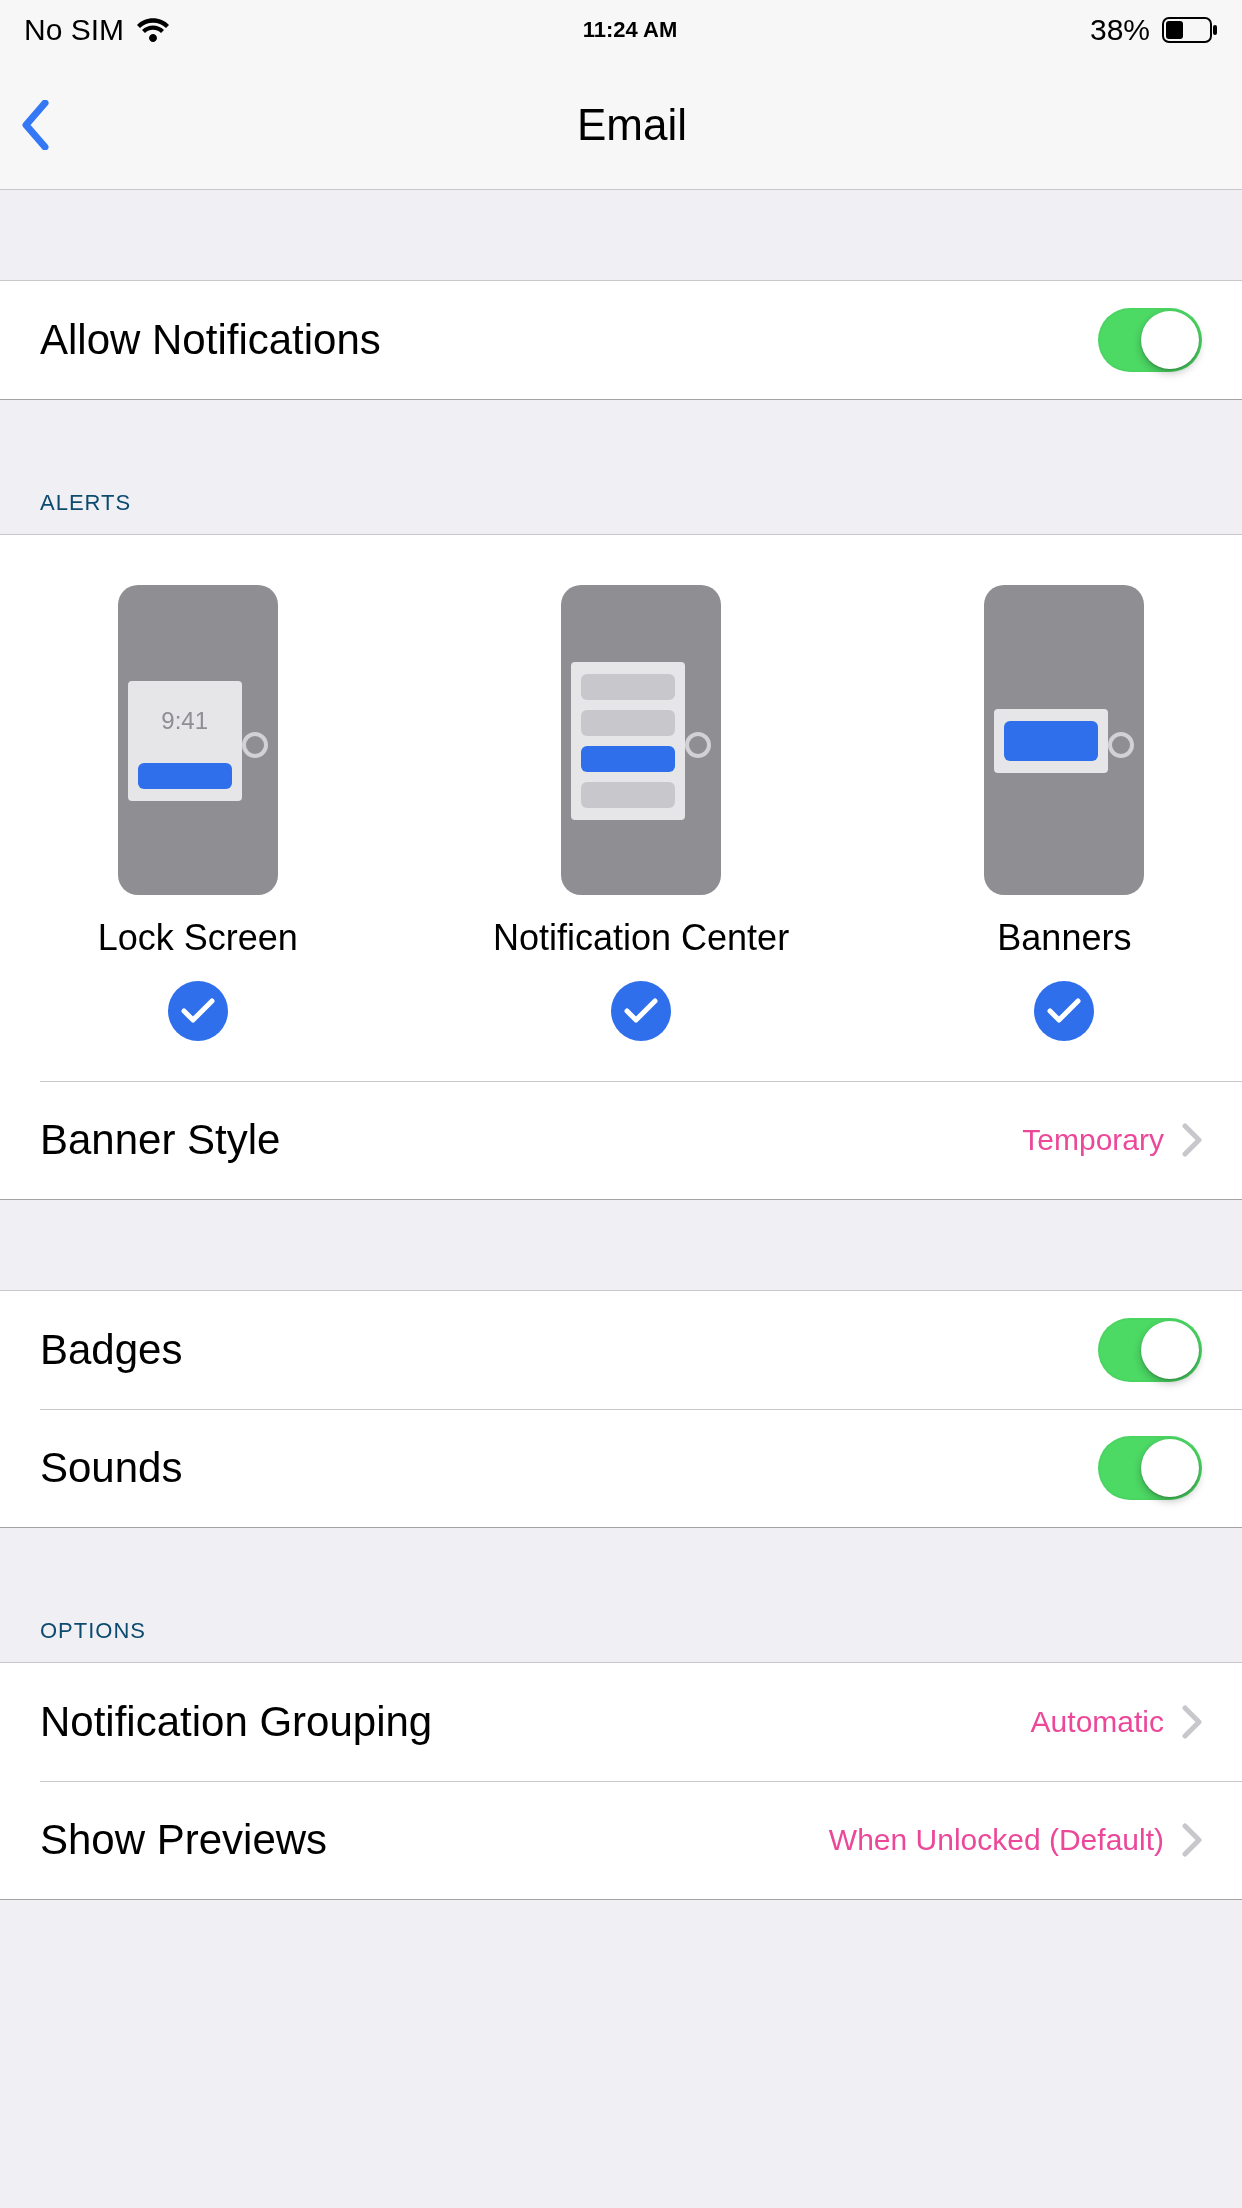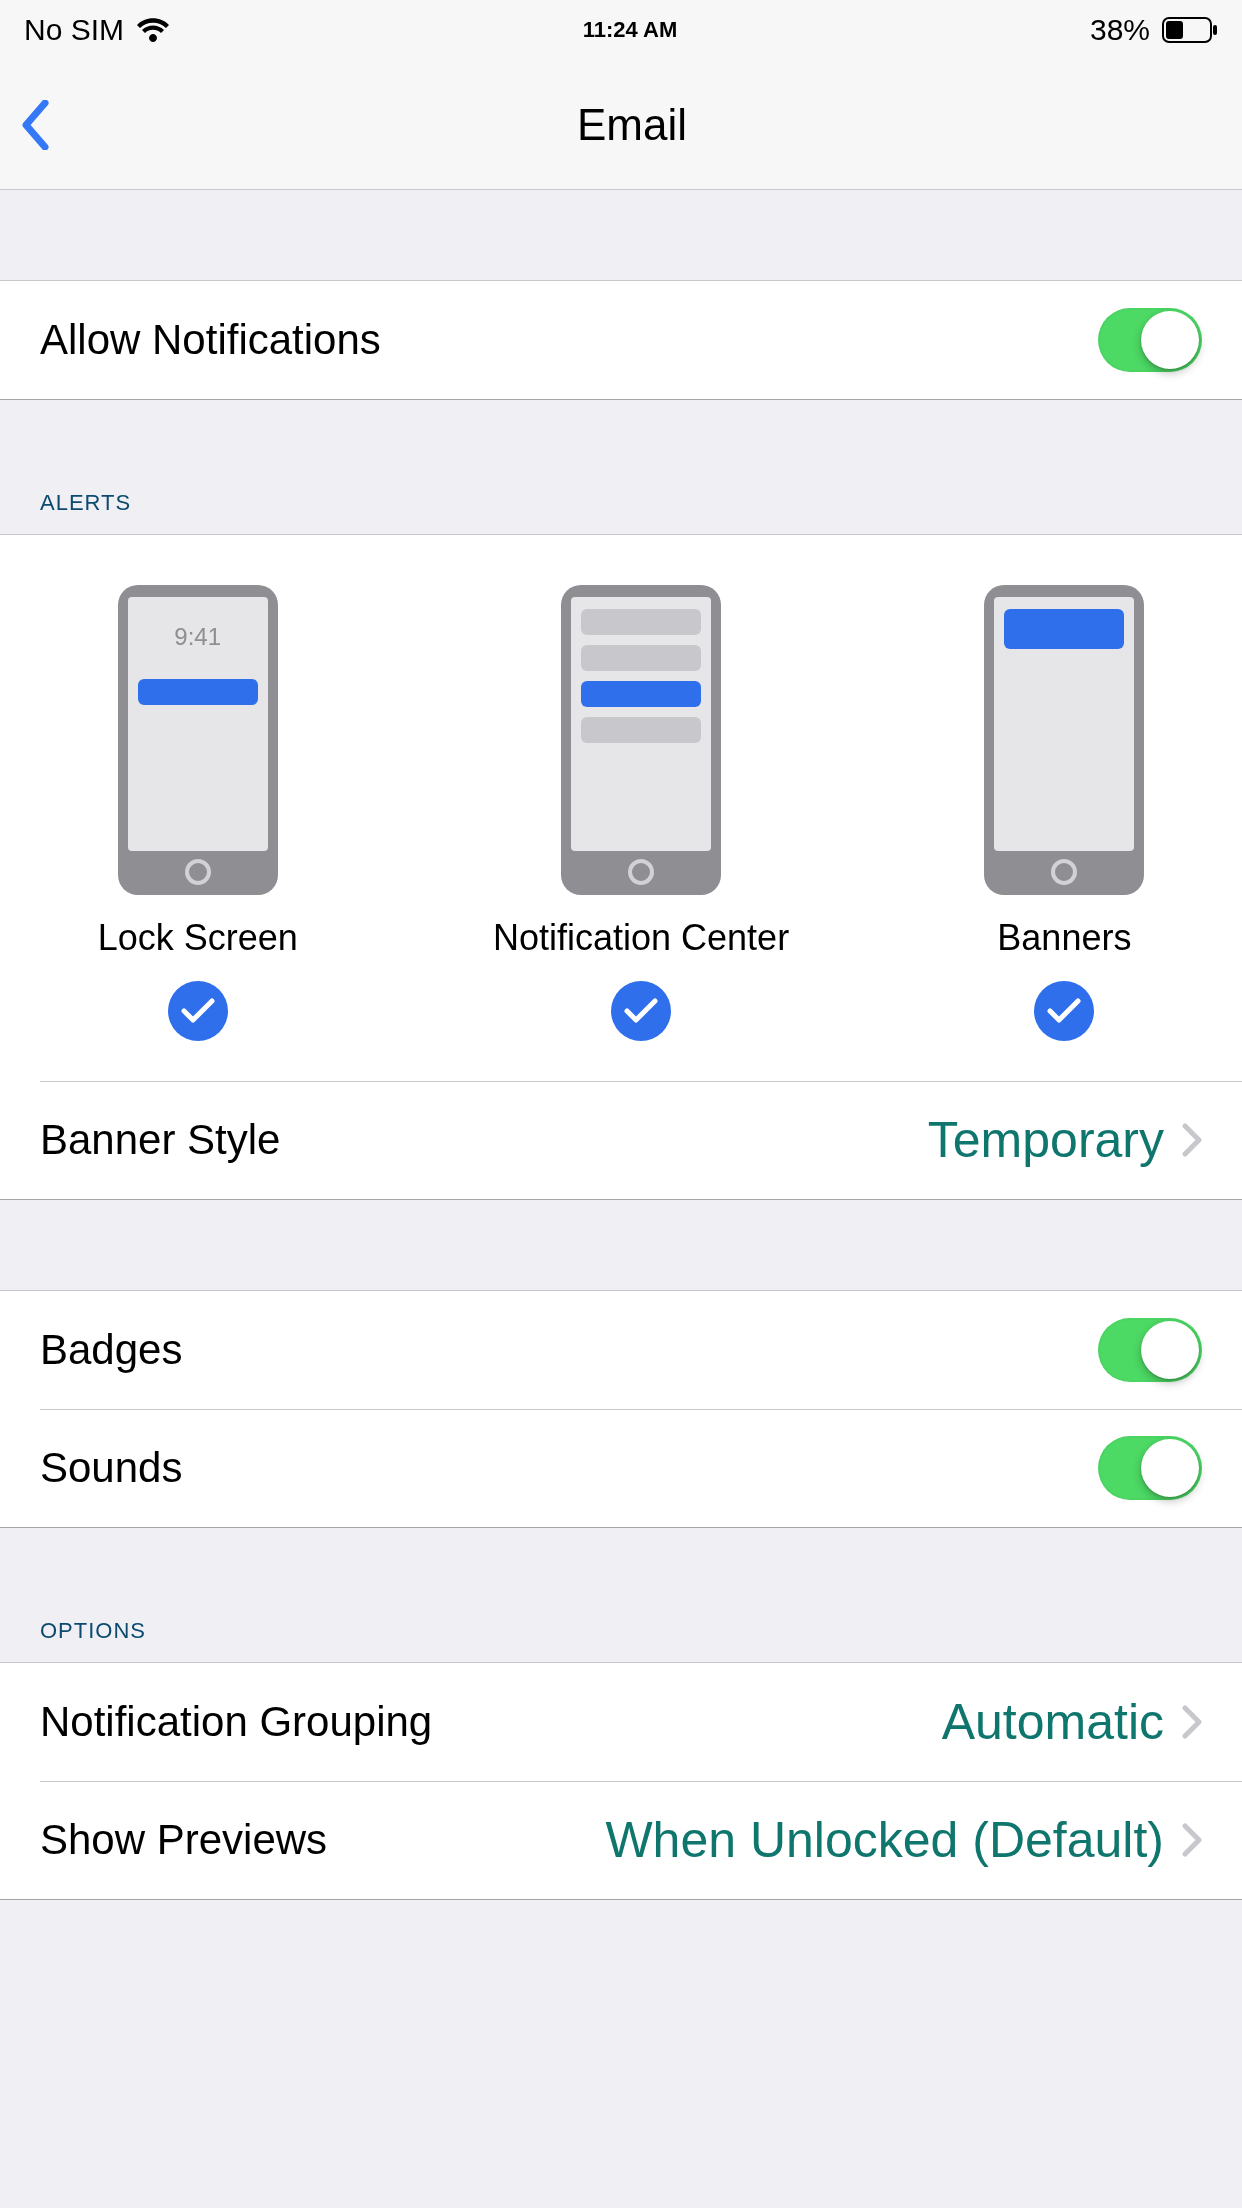--- a/index.html
+++ b/index.html
@@ -65,21 +65,21 @@
     font-size:42px;
     position:relative;
   }
   .row + .row::before,
   .alerts-panel + .row::before {
     content:"";
     position:absolute; left:40px; right:0; top:0;
     height:1px; background:#c8c7cc;
   }
   .row-label { flex:1; }
-  .row-value { color:#0f766e; font-size:50px; margin-right:18px; }
+  .row-value { color:#ec4899; font-size:30px; margin-right:18px; }
   .chevron-right svg { display:block; }
 
   
   .switch {
     width:104px; height:64px; border-radius:32px;
     background:#4cd964; position:relative;
     box-shadow: inset 0 0 0 2px rgba(0,0,0,0.02);
   }
   .switch .knob {
     position:absolute; top:3px; right:3px;
@@ -101,21 +101,21 @@
   .check-circle {
     width:60px; height:60px; border-radius:50%;
     background:#2f6fec; display:flex; align-items:center; justify-content:center;
   }
   .check-circle svg { display:block; }
 
   
   .phone {
     width:160px; height:310px;
     background:#8e8e93; border-radius:20px;
-    display:flex; flex-direction:column; align-items:center;
+    display:flex; flex-direction:row; align-items:center;
     padding:12px 10px 10px 10px;
     justify-content:space-between;
   }
   .phone .screen {
     flex:1; width:100%; background:#e6e6e8; border-radius:4px;
     display:flex; flex-direction:column; align-items:center;
     padding:12px 10px; gap:10px;
   }
   .phone .home-ind {
     width:26px; height:26px; border:4px solid #d1d1d6;

